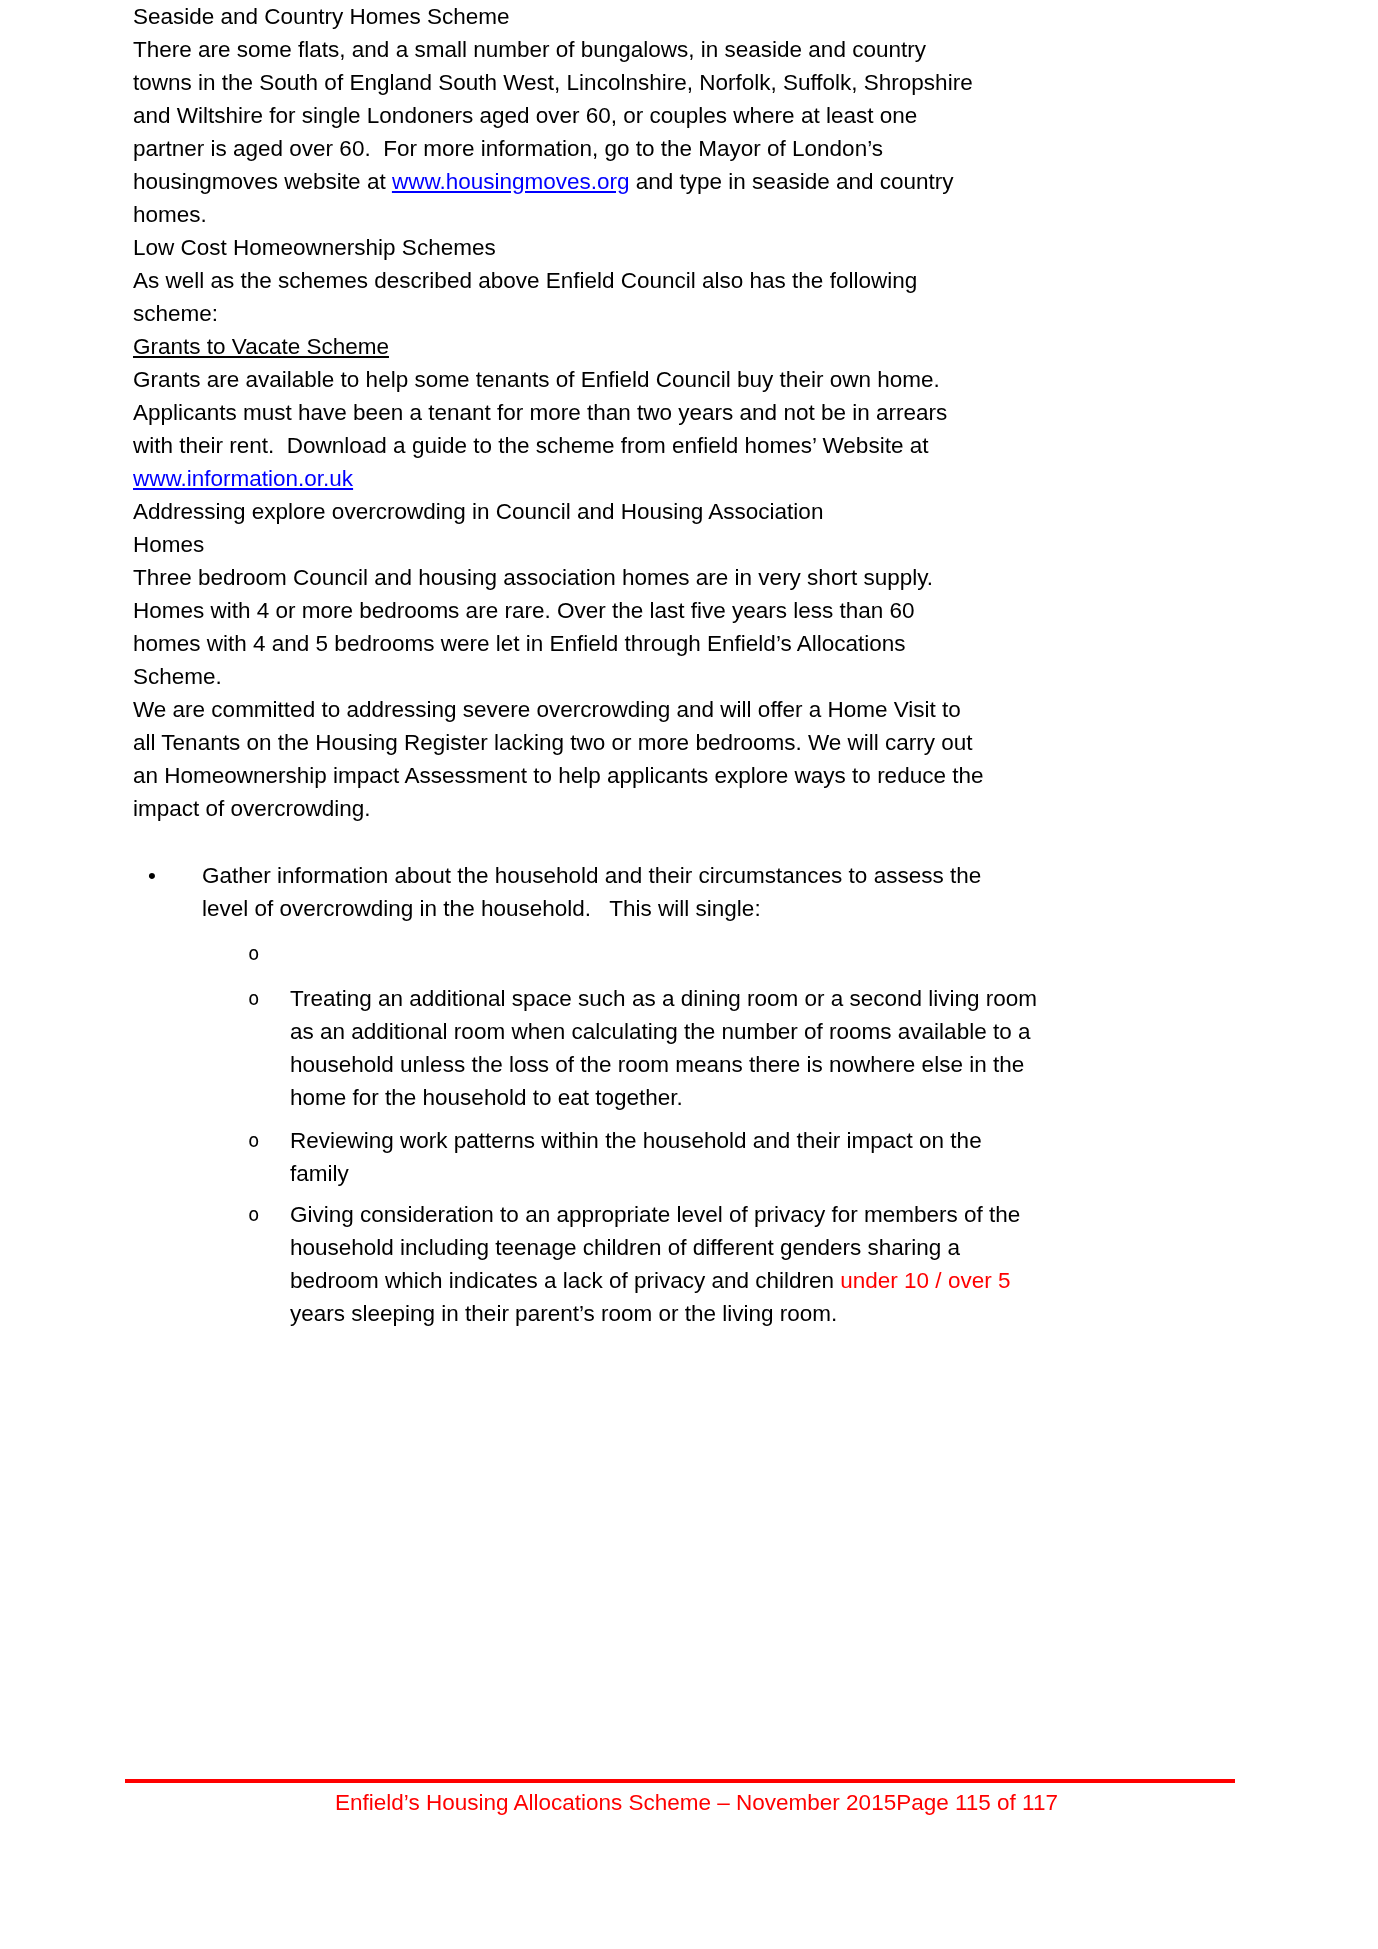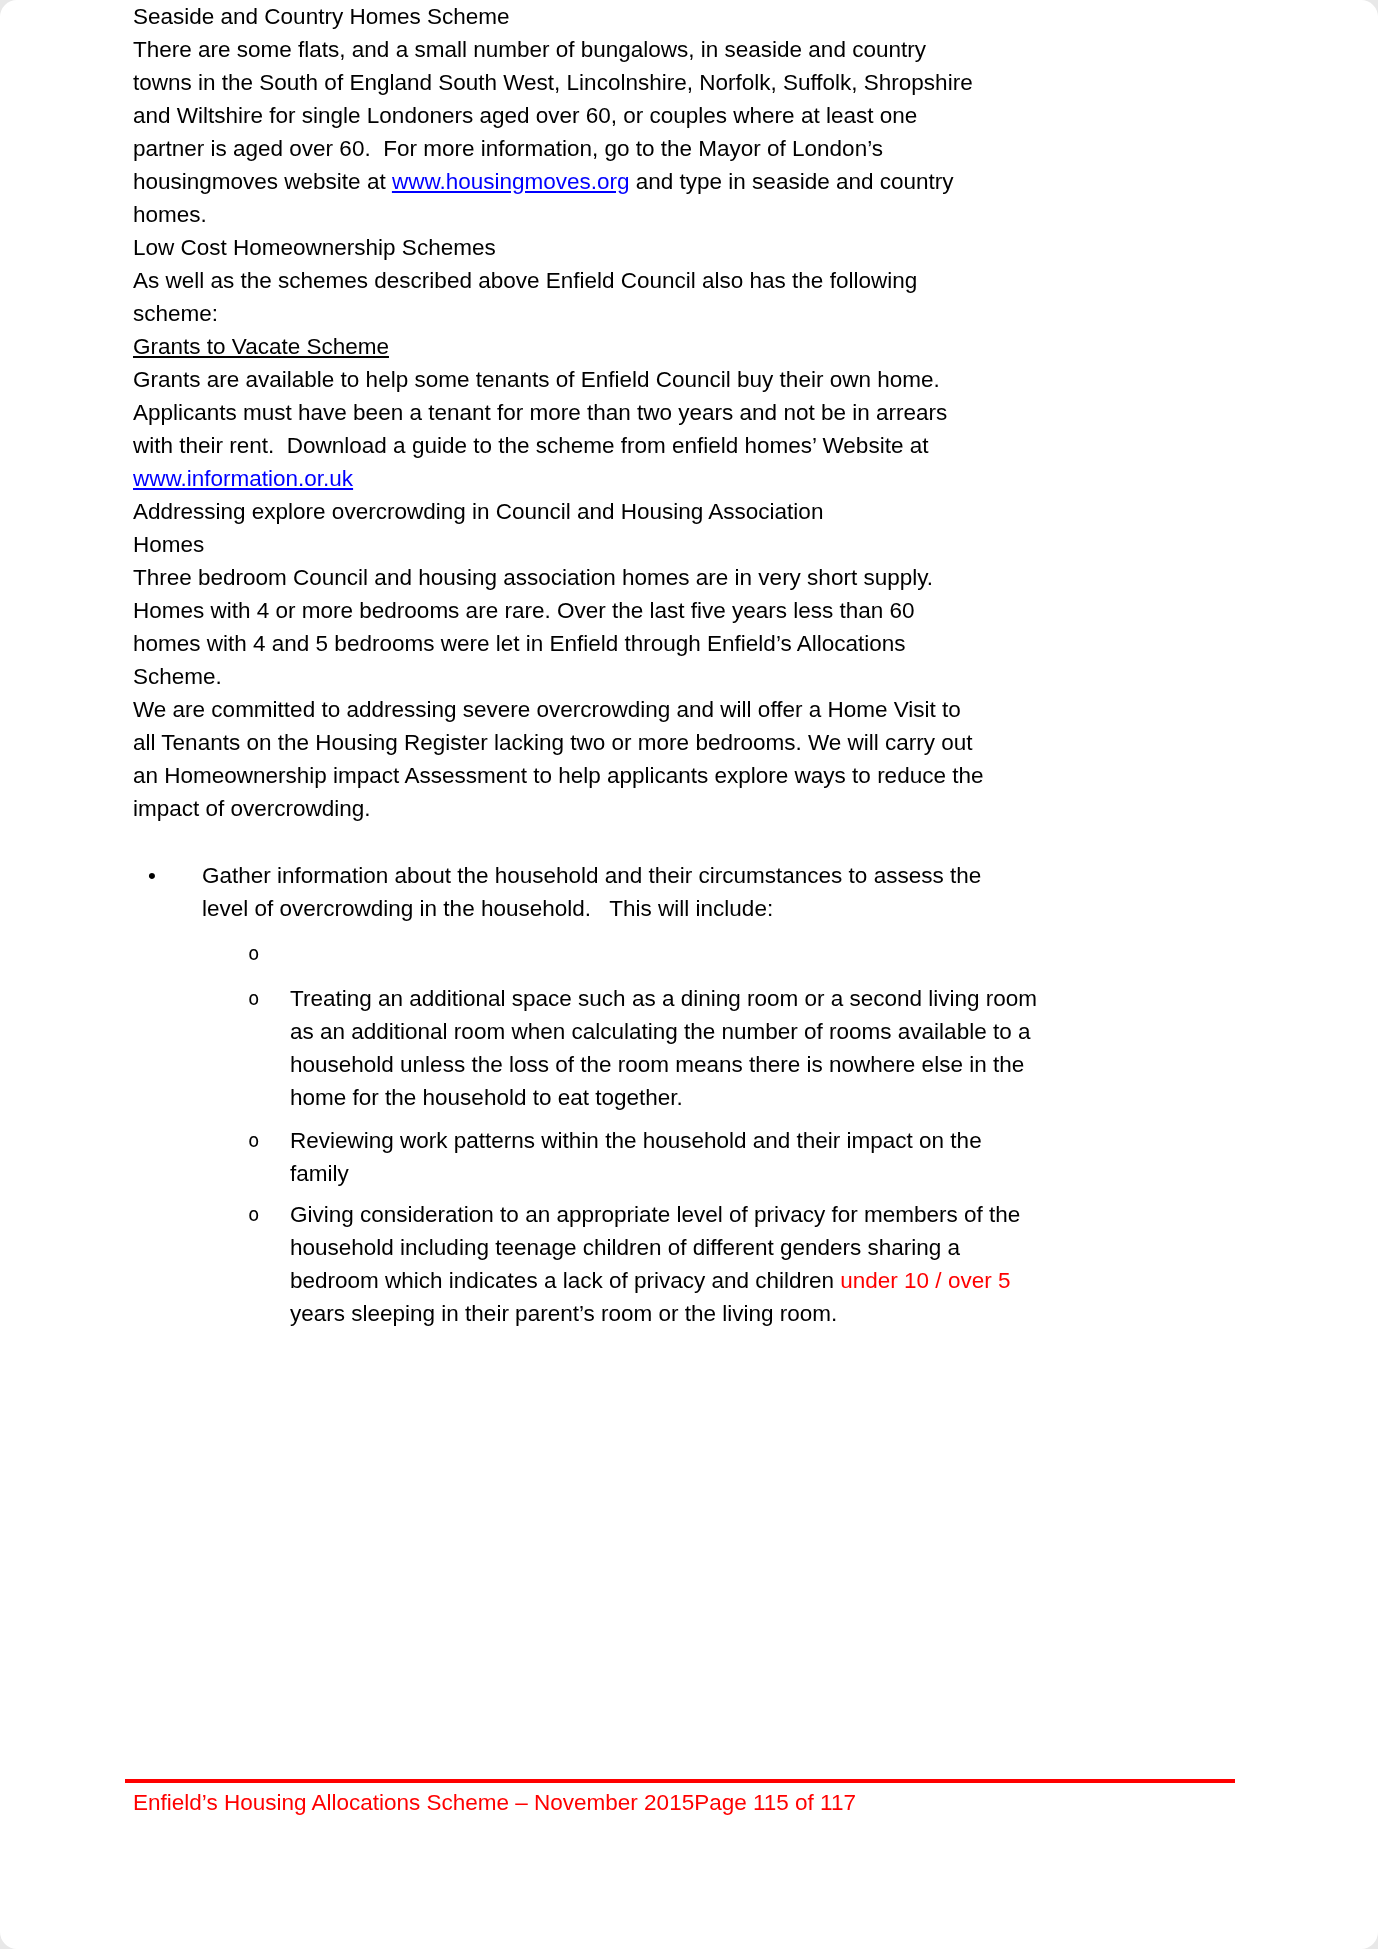--- a/index.html
+++ b/index.html
@@ -9,21 +9,20 @@
   html,body{margin:0;padding:0;background:#e8e8e8;}
   .page{
     position:relative;
     width:1378px;height:1949px;
     margin:0 auto;
     background:#ffffff;
     color:#000000;
     font-family:"Liberation Sans",sans-serif;
     font-size:22.5px;line-height:33px;
     overflow:hidden;
-    border-radius:17px;
   }
   .content{position:absolute;left:133px;top:0;width:1120px;}
   .content p,.content h1,.content h2{margin:0;padding:0;font-size:inherit;line-height:inherit;font-weight:normal;}
   .pre{white-space:pre-wrap;}
   .b{font-weight:bold;}
   .h-big{font-size:28px;line-height:38px;font-weight:bold;}
   .u{text-decoration:underline;}
   a.link{color:var(--link-blue);text-decoration:underline;cursor:pointer;}
   .red{color:var(--accent-red);text-align:center;}
 
@@ -49,21 +48,21 @@
   .mt-sub1{margin-top:12px;}
   .mt-sub2{margin-top:12px;}
   .mt-sub3{margin-top:10px;}
   .mt-sub4{margin-top:8px;}
 
   .footer{
     position:absolute;left:125px;right:143px;top:1779px;
     border-top:4px solid var(--accent-red);
     color:var(--accent-red);
   }
-  .footer-row{display:flex;justify-content:flex-start;padding:3px 0 0 8px;}
+  .footer-row{display:flex;justify-content:center;padding:3px 0 0 8px;margin-left:25px;}
 </style>
 </head>
 <body>
 
 <div class="page">
   <div class="content">
 
     <h2 class="b mt-seaside">Seaside and Country Homes Scheme</h2>
 
     <p class="pre"><span>There are some flats, and a small number of bungalows, in seaside and country
@@ -94,21 +93,21 @@
 Scheme.</p>
 
     <p class="pre mt-commitment">We are committed to addressing severe overcrowding and will offer a Home Visit to
 all Tenants on the Housing Register lacking two or more bedrooms. We will carry out
 an Homeownership impact Assessment to help applicants explore ways to reduce the
 impact of overcrowding.</p>
 
     <div class="row l1">
       <span class="marker">•</span>
       <div class="btext">Gather information about the household and their circumstances to assess the
-level of overcrowding in the household.   This will include:</div>
+level of overcrowding in the household.   This will single:</div>
     </div>
 
     <div class="row l2 mt-sub1">
       <span class="marker">o</span>
     </div>
 
     <div class="row l2 mt-sub2">
       <span class="marker">o</span>
       <div class="btext"><span>Treating an additional space such as a dining room or a second living room
 as an additional room when calculating the number of rooms available to a

